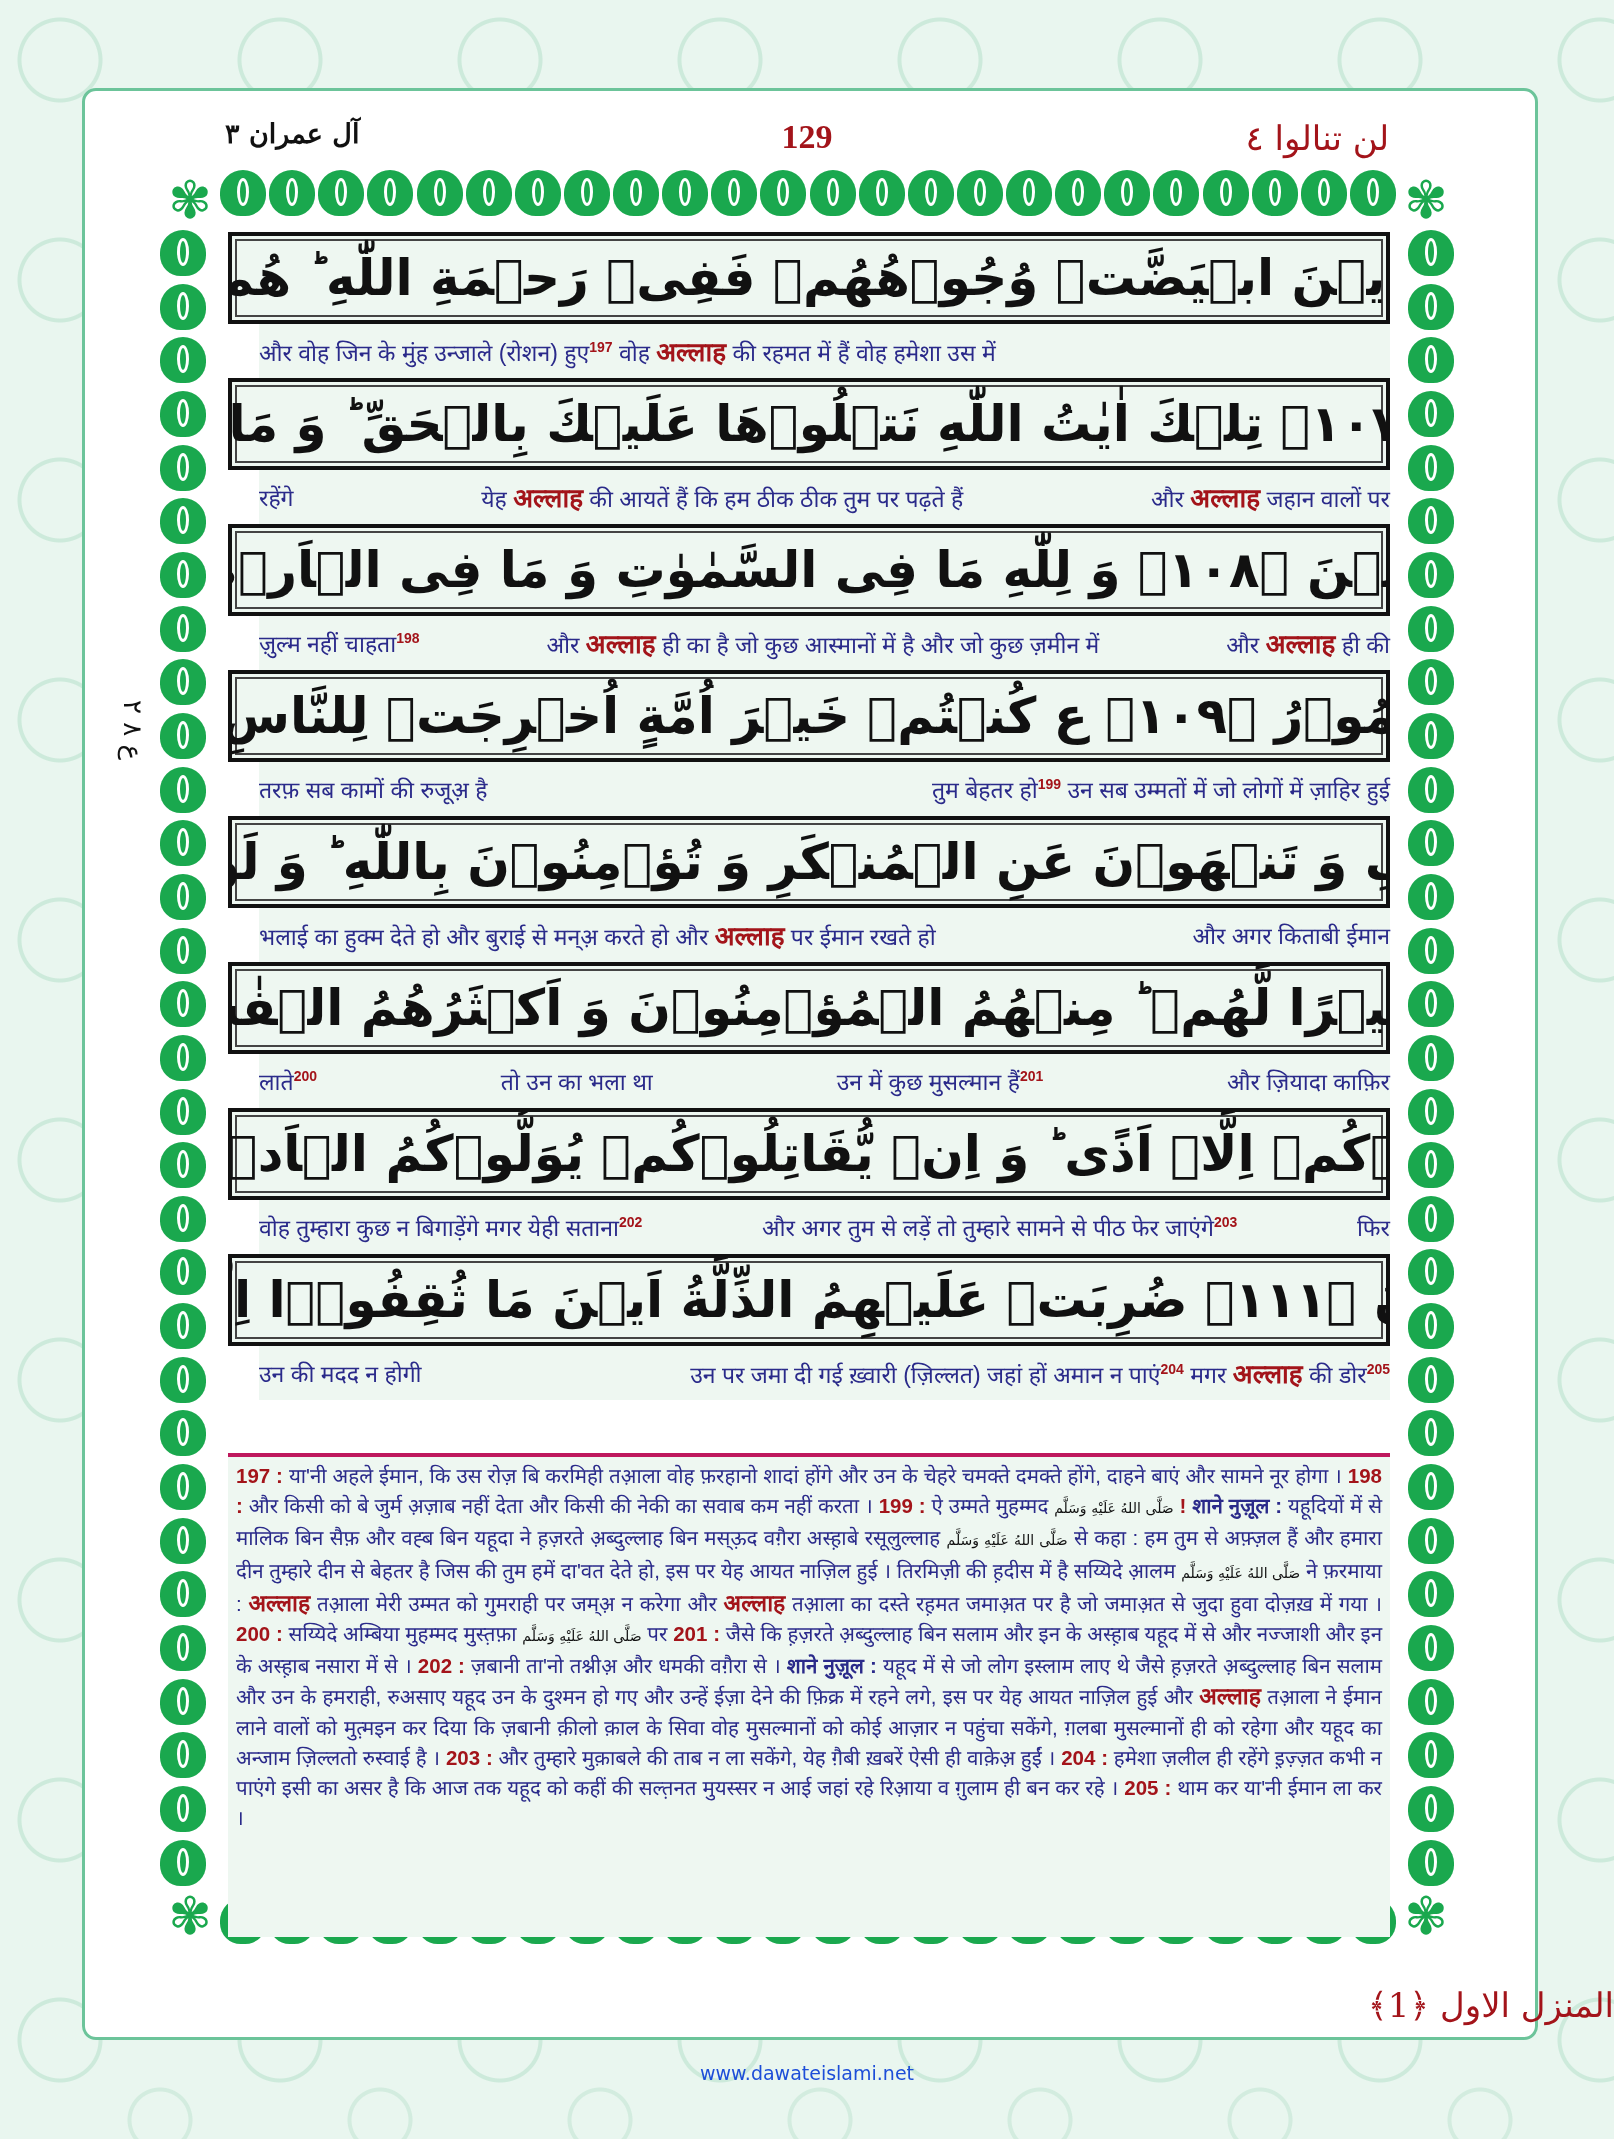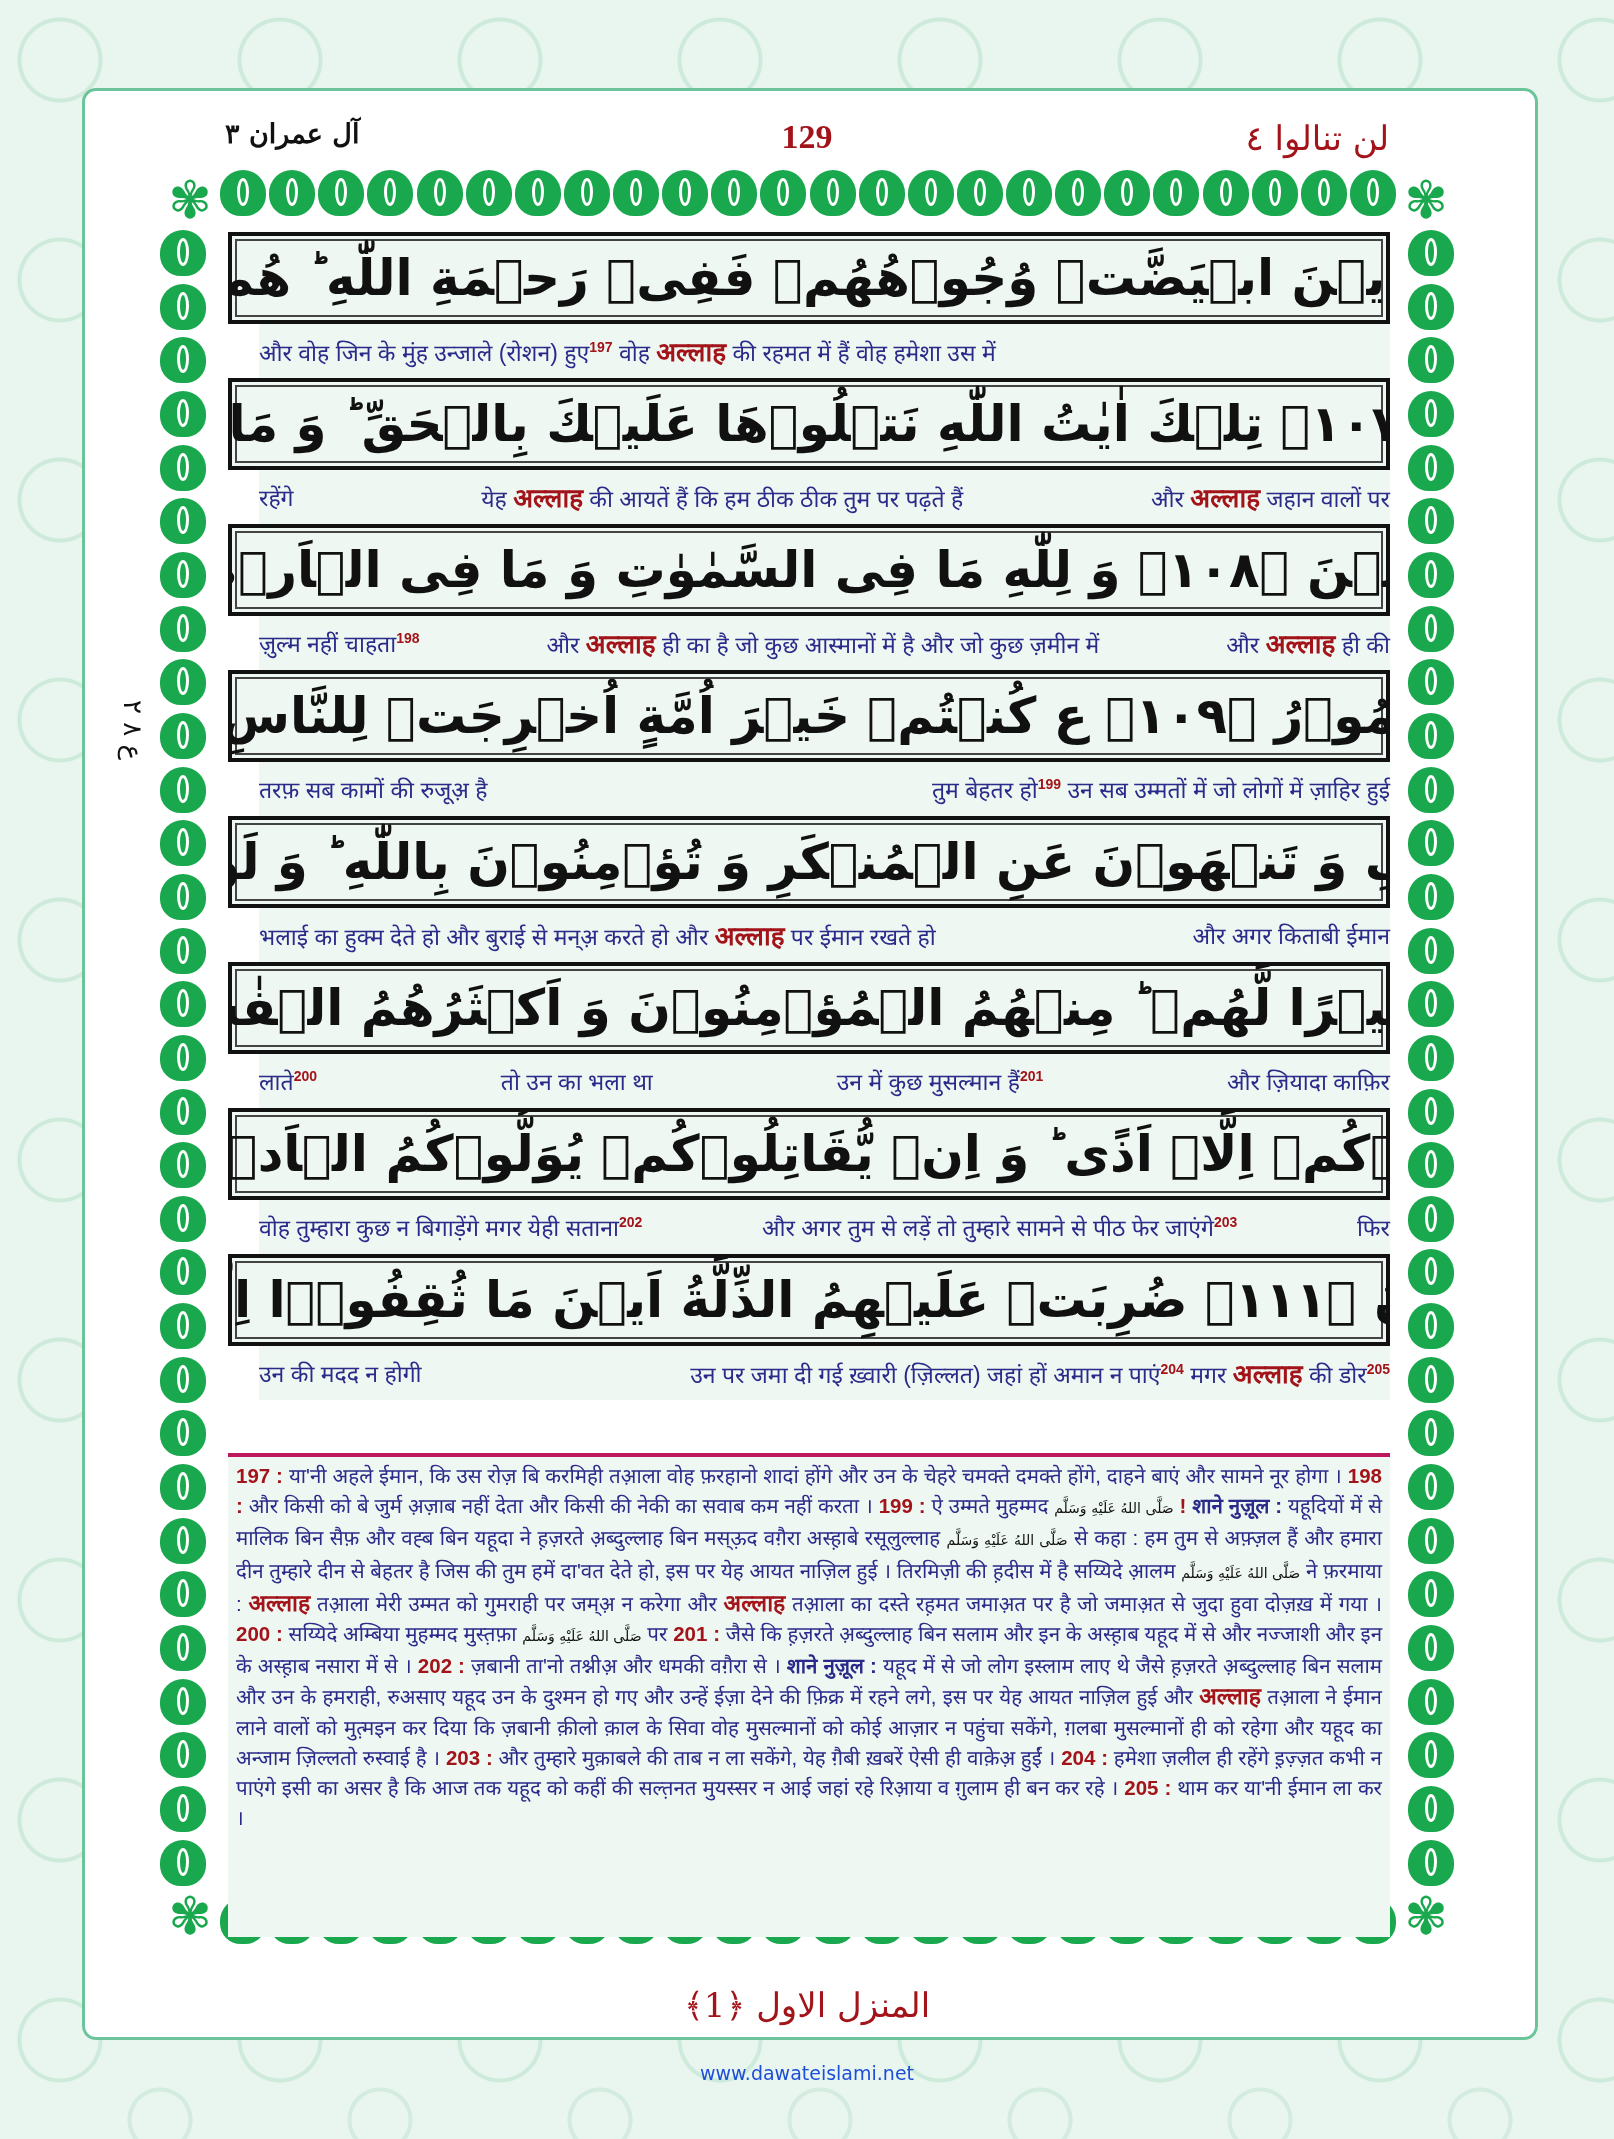--- a/index.html
+++ b/index.html
@@ -38,21 +38,21 @@
   .trans sup,.notes sup{color:#a3141a;font-weight:bold;font-size:14px;}
   .notes{position:absolute;left:228px;top:1425px;width:1162px;height:484px;background:#eef7f1;
     border-top:4px solid #be185d;box-sizing:border-box;padding:4px 8px;
     font-family:"Liberation Sans",sans-serif;font-size:20.5px;line-height:30.2px;color:#2a2a8a;text-align:justify;margin-top:28px;}
   .notes .num{color:#a3141a;font-weight:bold;}
   .notes .head{font-weight:bold;}
   .notes .allah{color:#a3141a;font-weight:bold;font-size:23px;}
   .notes .salutation{font-size:14px;color:#111;font-family:"DejaVu Sans",sans-serif;}
   .notes .bang{color:#a3141a;font-weight:bold;}
   .side-mark{position:absolute;left:118px;top:700px;font-size:26px;color:#111;writing-mode:vertical-rl;font-family:"DejaVu Serif",serif;}
-  .footer-manzil{position:absolute;top:1985px;left:0;width:1614px;text-align:center;font-size:34px;color:#a3141a;direction:rtl;font-family:"DejaVu Serif",serif;}
+  .footer-manzil{position:absolute;top:1985px;left:0;width:1614px;font-size:34px;color:#a3141a;direction:rtl;font-family:"DejaVu Serif",serif;}
   .footer-url{position:absolute;top:2062px;left:0;width:1614px;text-align:center;font-size:19px;color:#1d4ed8;font-family:"DejaVu Sans",sans-serif;}
   .wm{position:absolute;left:440px;top:620px;width:760px;height:760px;border-radius:50%;border:60px solid rgba(180,225,200,0.25);box-sizing:border-box;}
 </style>
 </head>
 <body>
 
 <div class="card"></div>
 
 <div class="hdr hdr-left">آل عمران ٣</div>
 <div class="hdr hdr-center">129</div>

